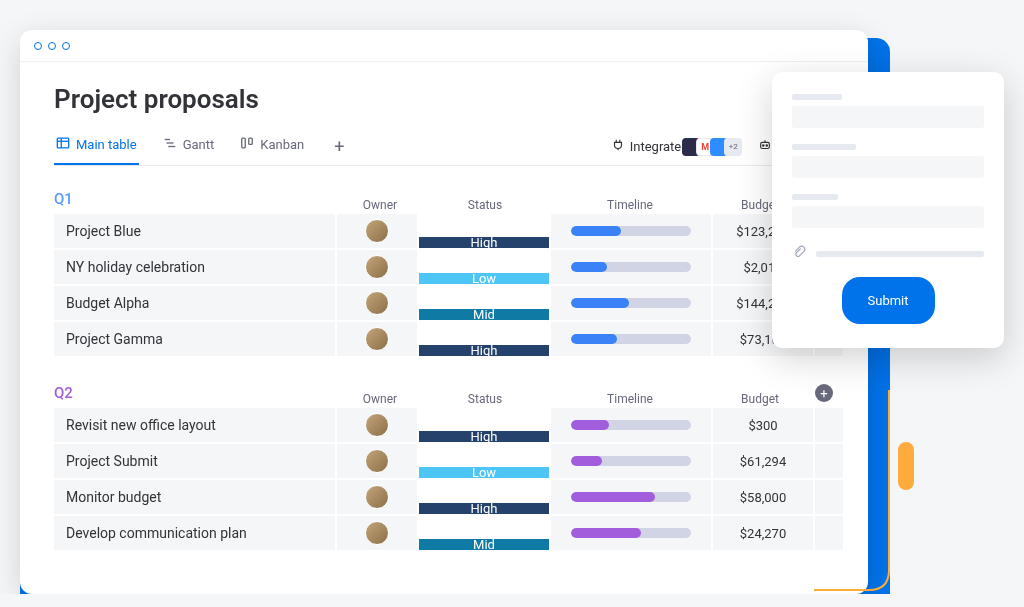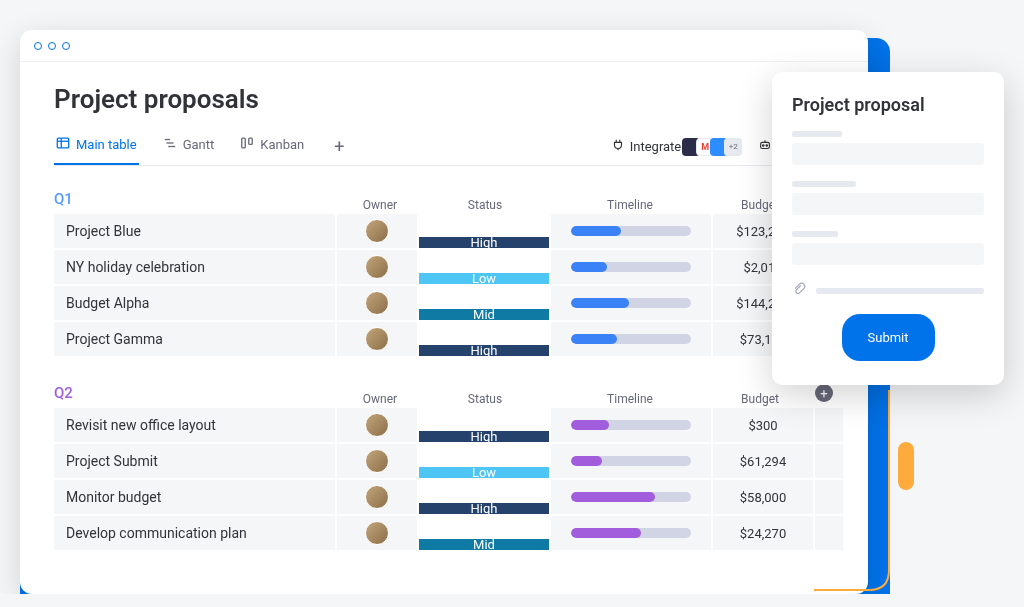--- a/index.html
+++ b/index.html
@@ -281,21 +281,20 @@
               <div class="budget-cell">$24,270</div>
               <div class="end-cell"></div>
             </div>
           </div>
         </div>
 
     </div>
   </div>
 
   <div class="side-panel">
-    <h2>Project proposal</h2>
     <div class="form-label"></div>
     <div class="form-field"></div>
     <div class="form-label" style="width:64px"></div>
     <div class="form-field"></div>
     <div class="form-label" style="width:46px"></div>
     <div class="form-field"></div>
     <div class="form-row">
       <span class="clip-icon">
         <svg width="14" height="14" viewBox="0 0 16 16" fill="none" stroke="currentColor" stroke-width="1.3">
             <path d="M10 4l-5 5a2.5 2.5 0 003.5 3.5l5-5a3.5 3.5 0 00-5-5l-5 5"></path>

